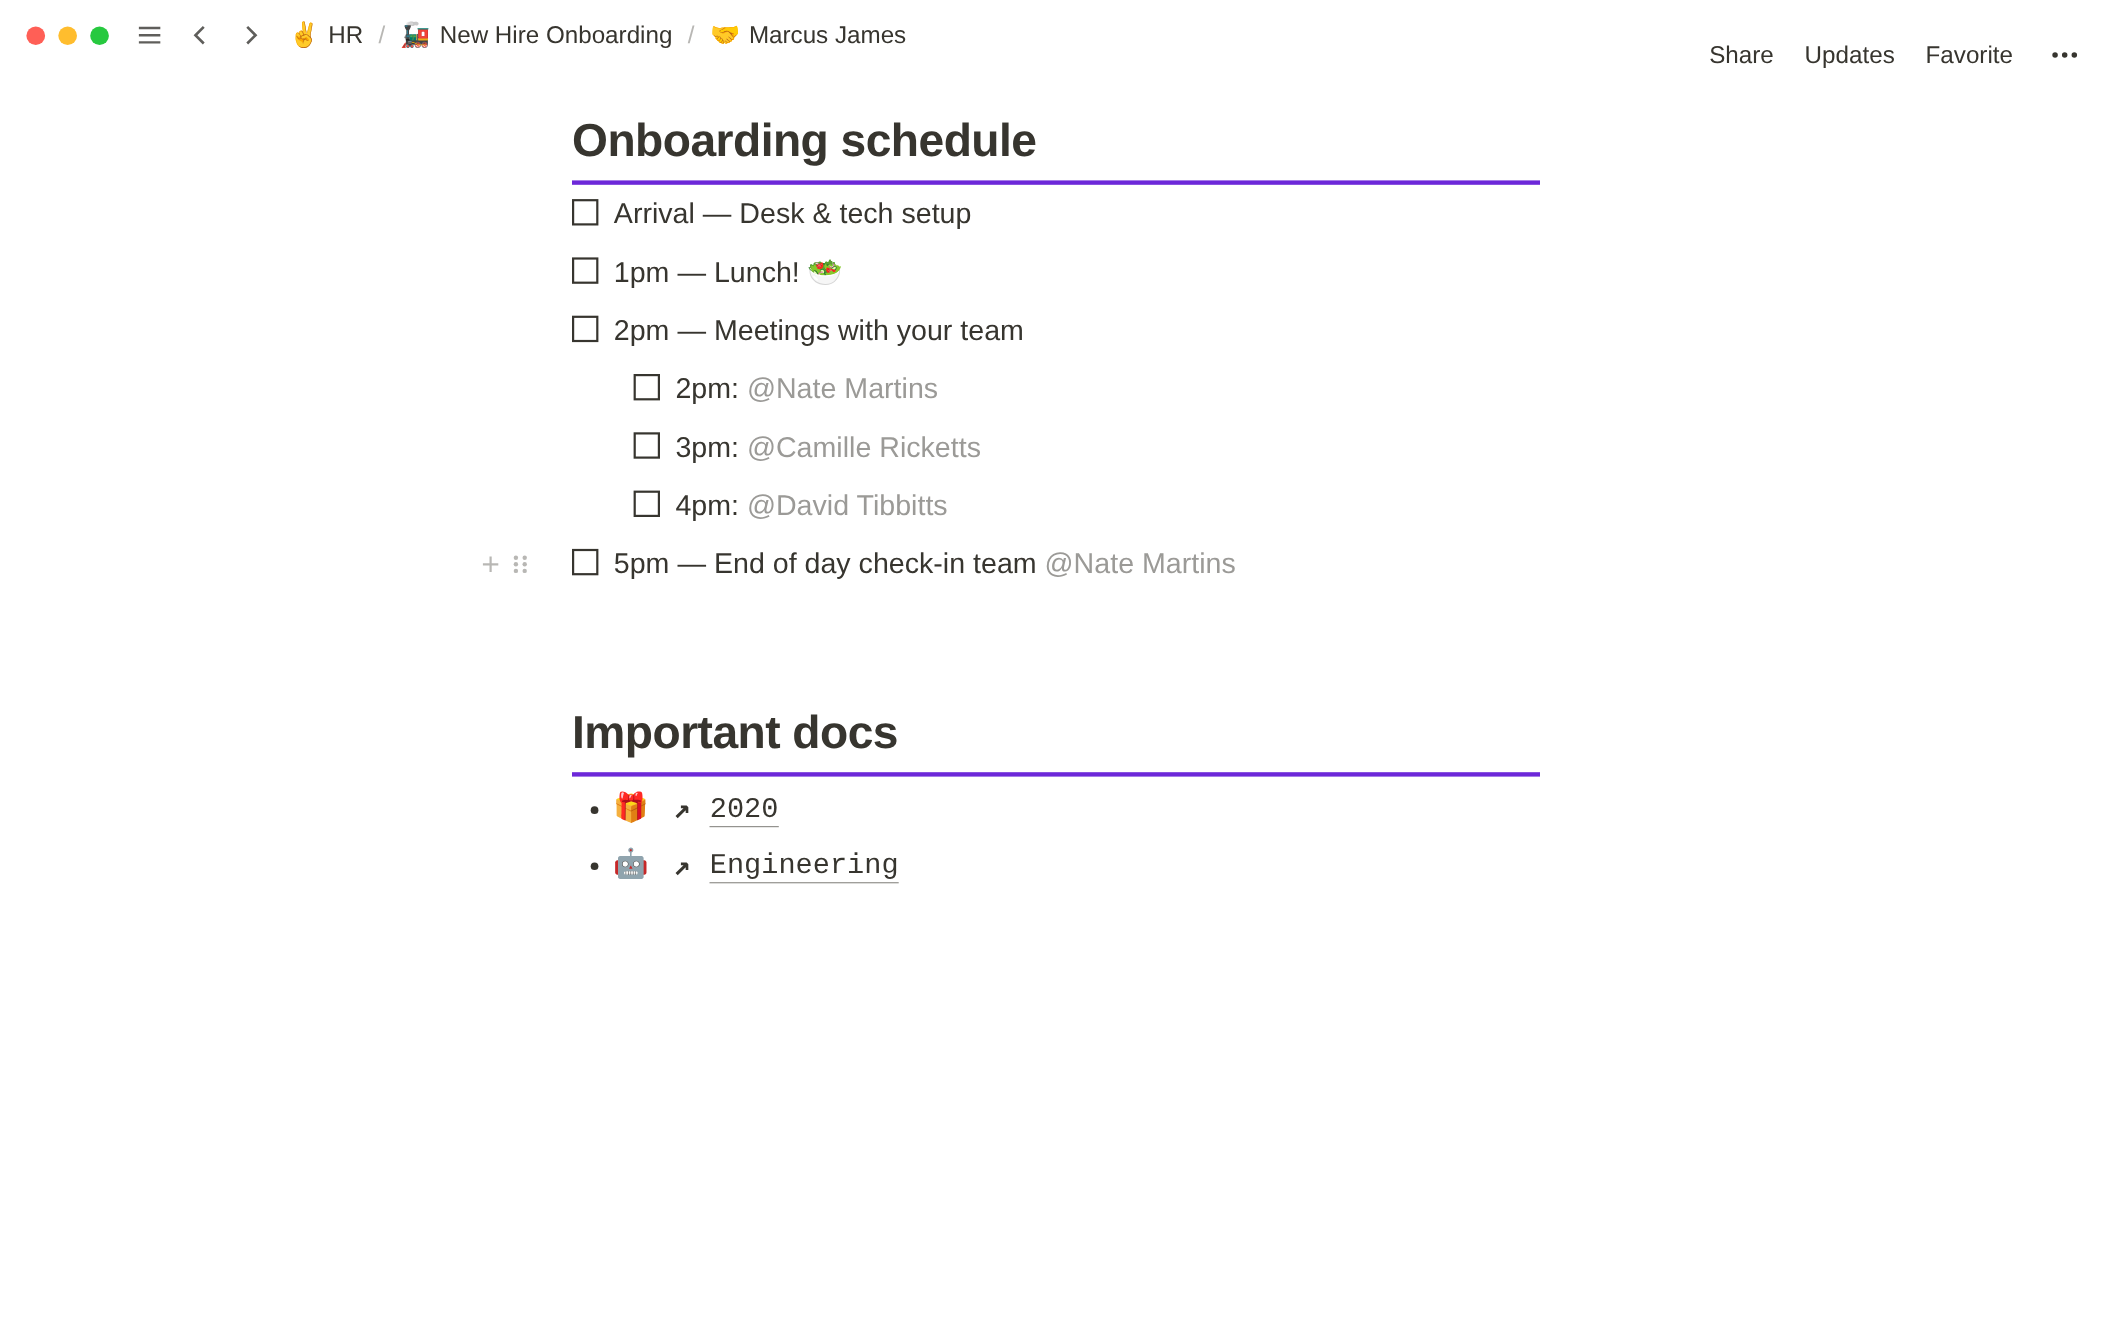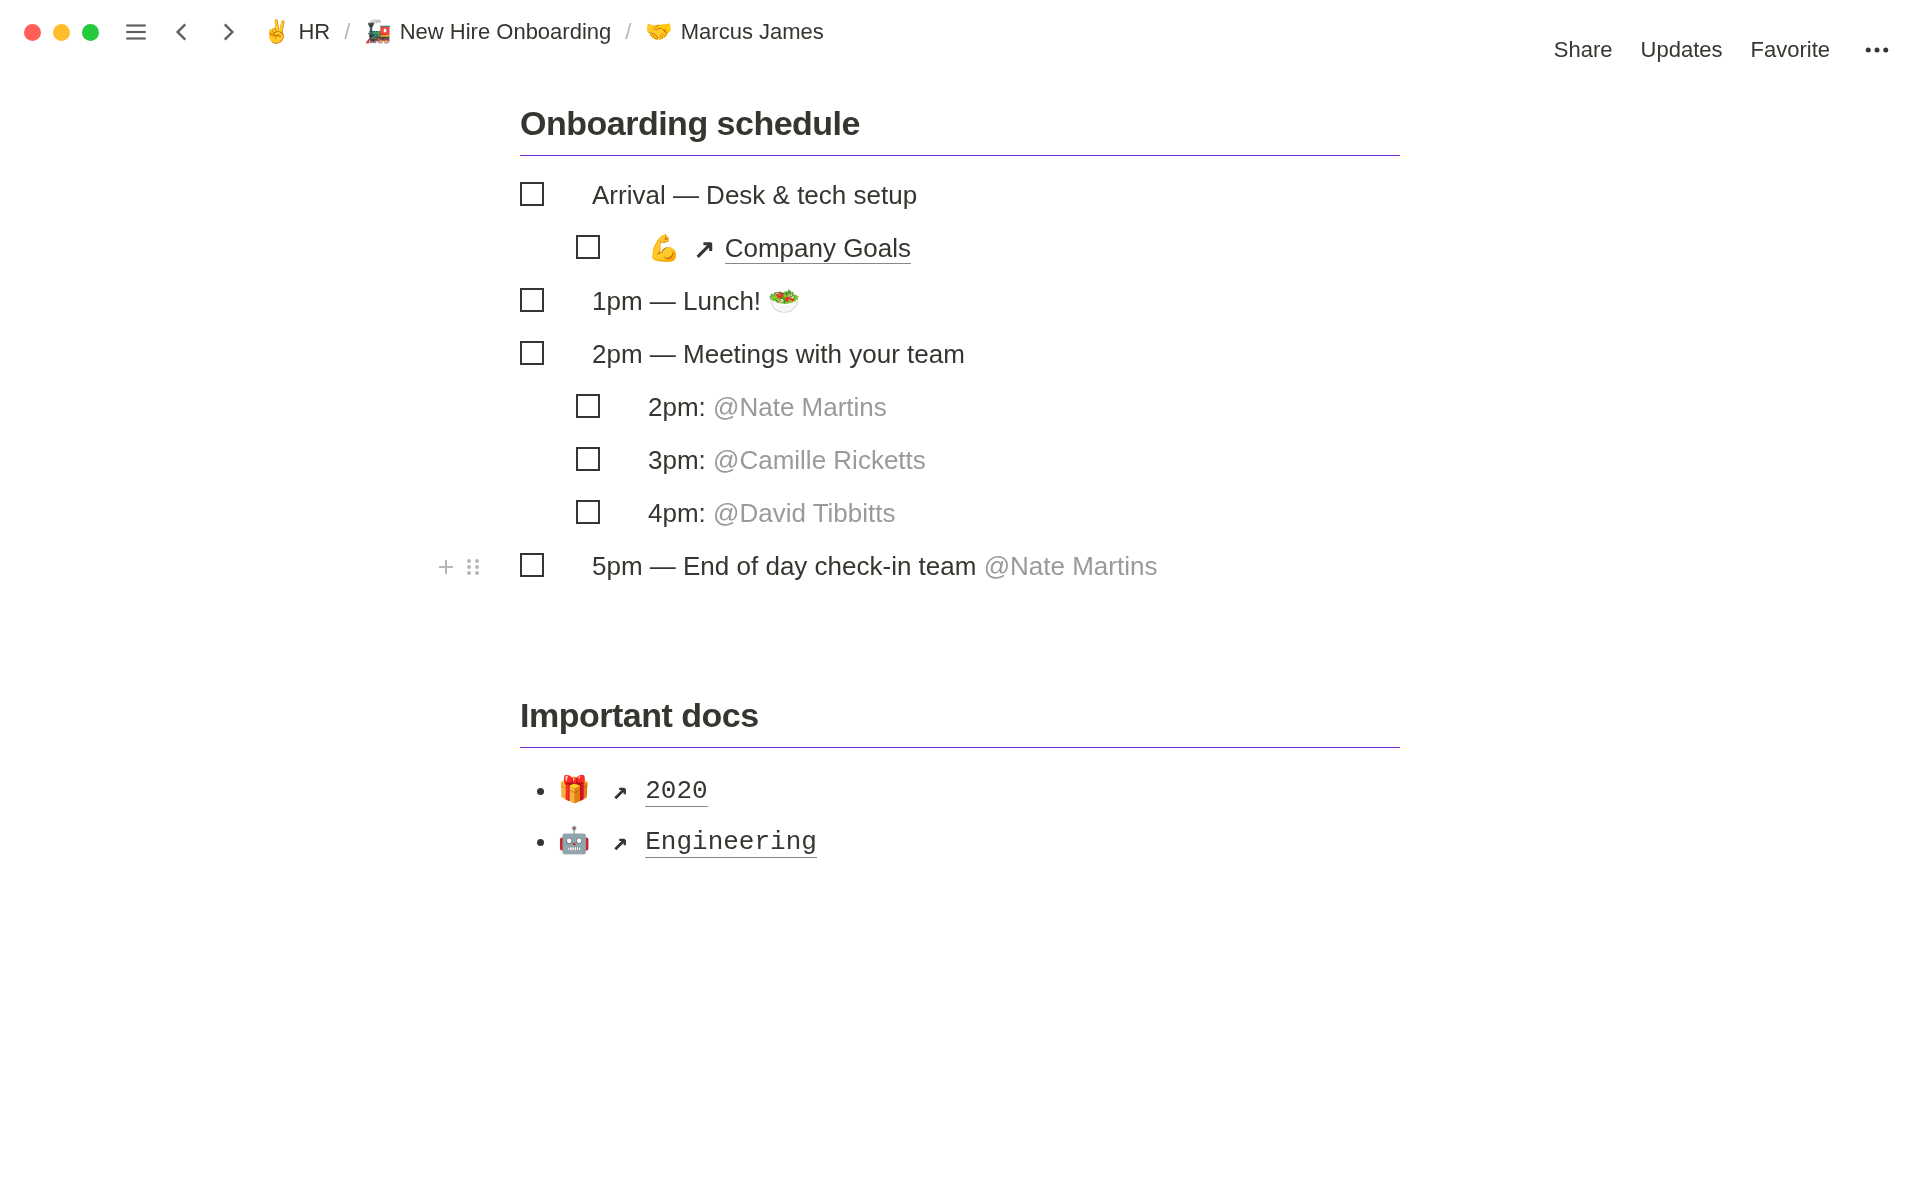--- a/index.html
+++ b/index.html
@@ -55,26 +55,26 @@
   .top-actions .action { cursor: pointer; }
 
   
   .page {
     max-width: 1400px;
     margin: 0 auto;
     padding: 40px 260px 60px 260px;
   }
 
   h2.section-title {
-    font-size: 34px;
+    font-size: 42px;
     font-weight: 700;
     letter-spacing: -0.5px;
     padding-bottom: 12px;
-    margin-bottom: 20px;
-    border-bottom: 1px solid #6d28d9;
+    margin-bottom: 7px;
+    border-bottom: 4px solid #6d28d9;
   }
 
   .todo-list { display: flex; flex-direction: column; gap: 14px; }
   .todo-row {
     display: flex;
     align-items: flex-start;
     gap: 14px;
     font-size: 26px;
     line-height: 1.5;
     position: relative;
@@ -93,21 +93,21 @@
   .checkbox {
     flex: 0 0 auto;
     width: 24px;
     height: 24px;
     border: 2px solid #37352f;
     margin-top: 6px;
     cursor: pointer;
     background: #fff;
   }
 
-  .todo-text { flex: 1 1 auto; margin-left: 34px; }
+  .todo-text { flex: 1 1 auto; }
   .mention { color: #9b9a97; }
   .page-link {
     border-bottom: 1.5px solid #898883;
     cursor: pointer;
   }
   .arrow-icon { display:inline-block; transform: translateY(1px); margin-right:2px; font-weight:600; }
   .emoji { margin-right: 6px; }
 
   .section-gap { height: 110px; }
 
@@ -186,28 +186,20 @@
 
   <div class="todo-list">
 
     <div class="todo-row">
       <div class="checkbox"></div>
       <div class="todo-text">Arrival — Desk &amp; tech setup</div>
     </div>
 
 
 
-    <div class="todo-row indent">
-      <div class="checkbox"></div>
-      <div class="todo-text">
-        <span class="emoji">💪</span>
-        <span class="arrow-icon">↗</span>
-        <span class="page-link">Company Goals</span>
-      </div>
-    </div>
 
     <div class="todo-row">
       <div class="checkbox"></div>
       <div class="todo-text">1pm — Lunch! 🥗</div>
     </div>
 
     <div class="todo-row">
       <div class="checkbox"></div>
       <div class="todo-text">2pm — Meetings with your team</div>
     </div>

